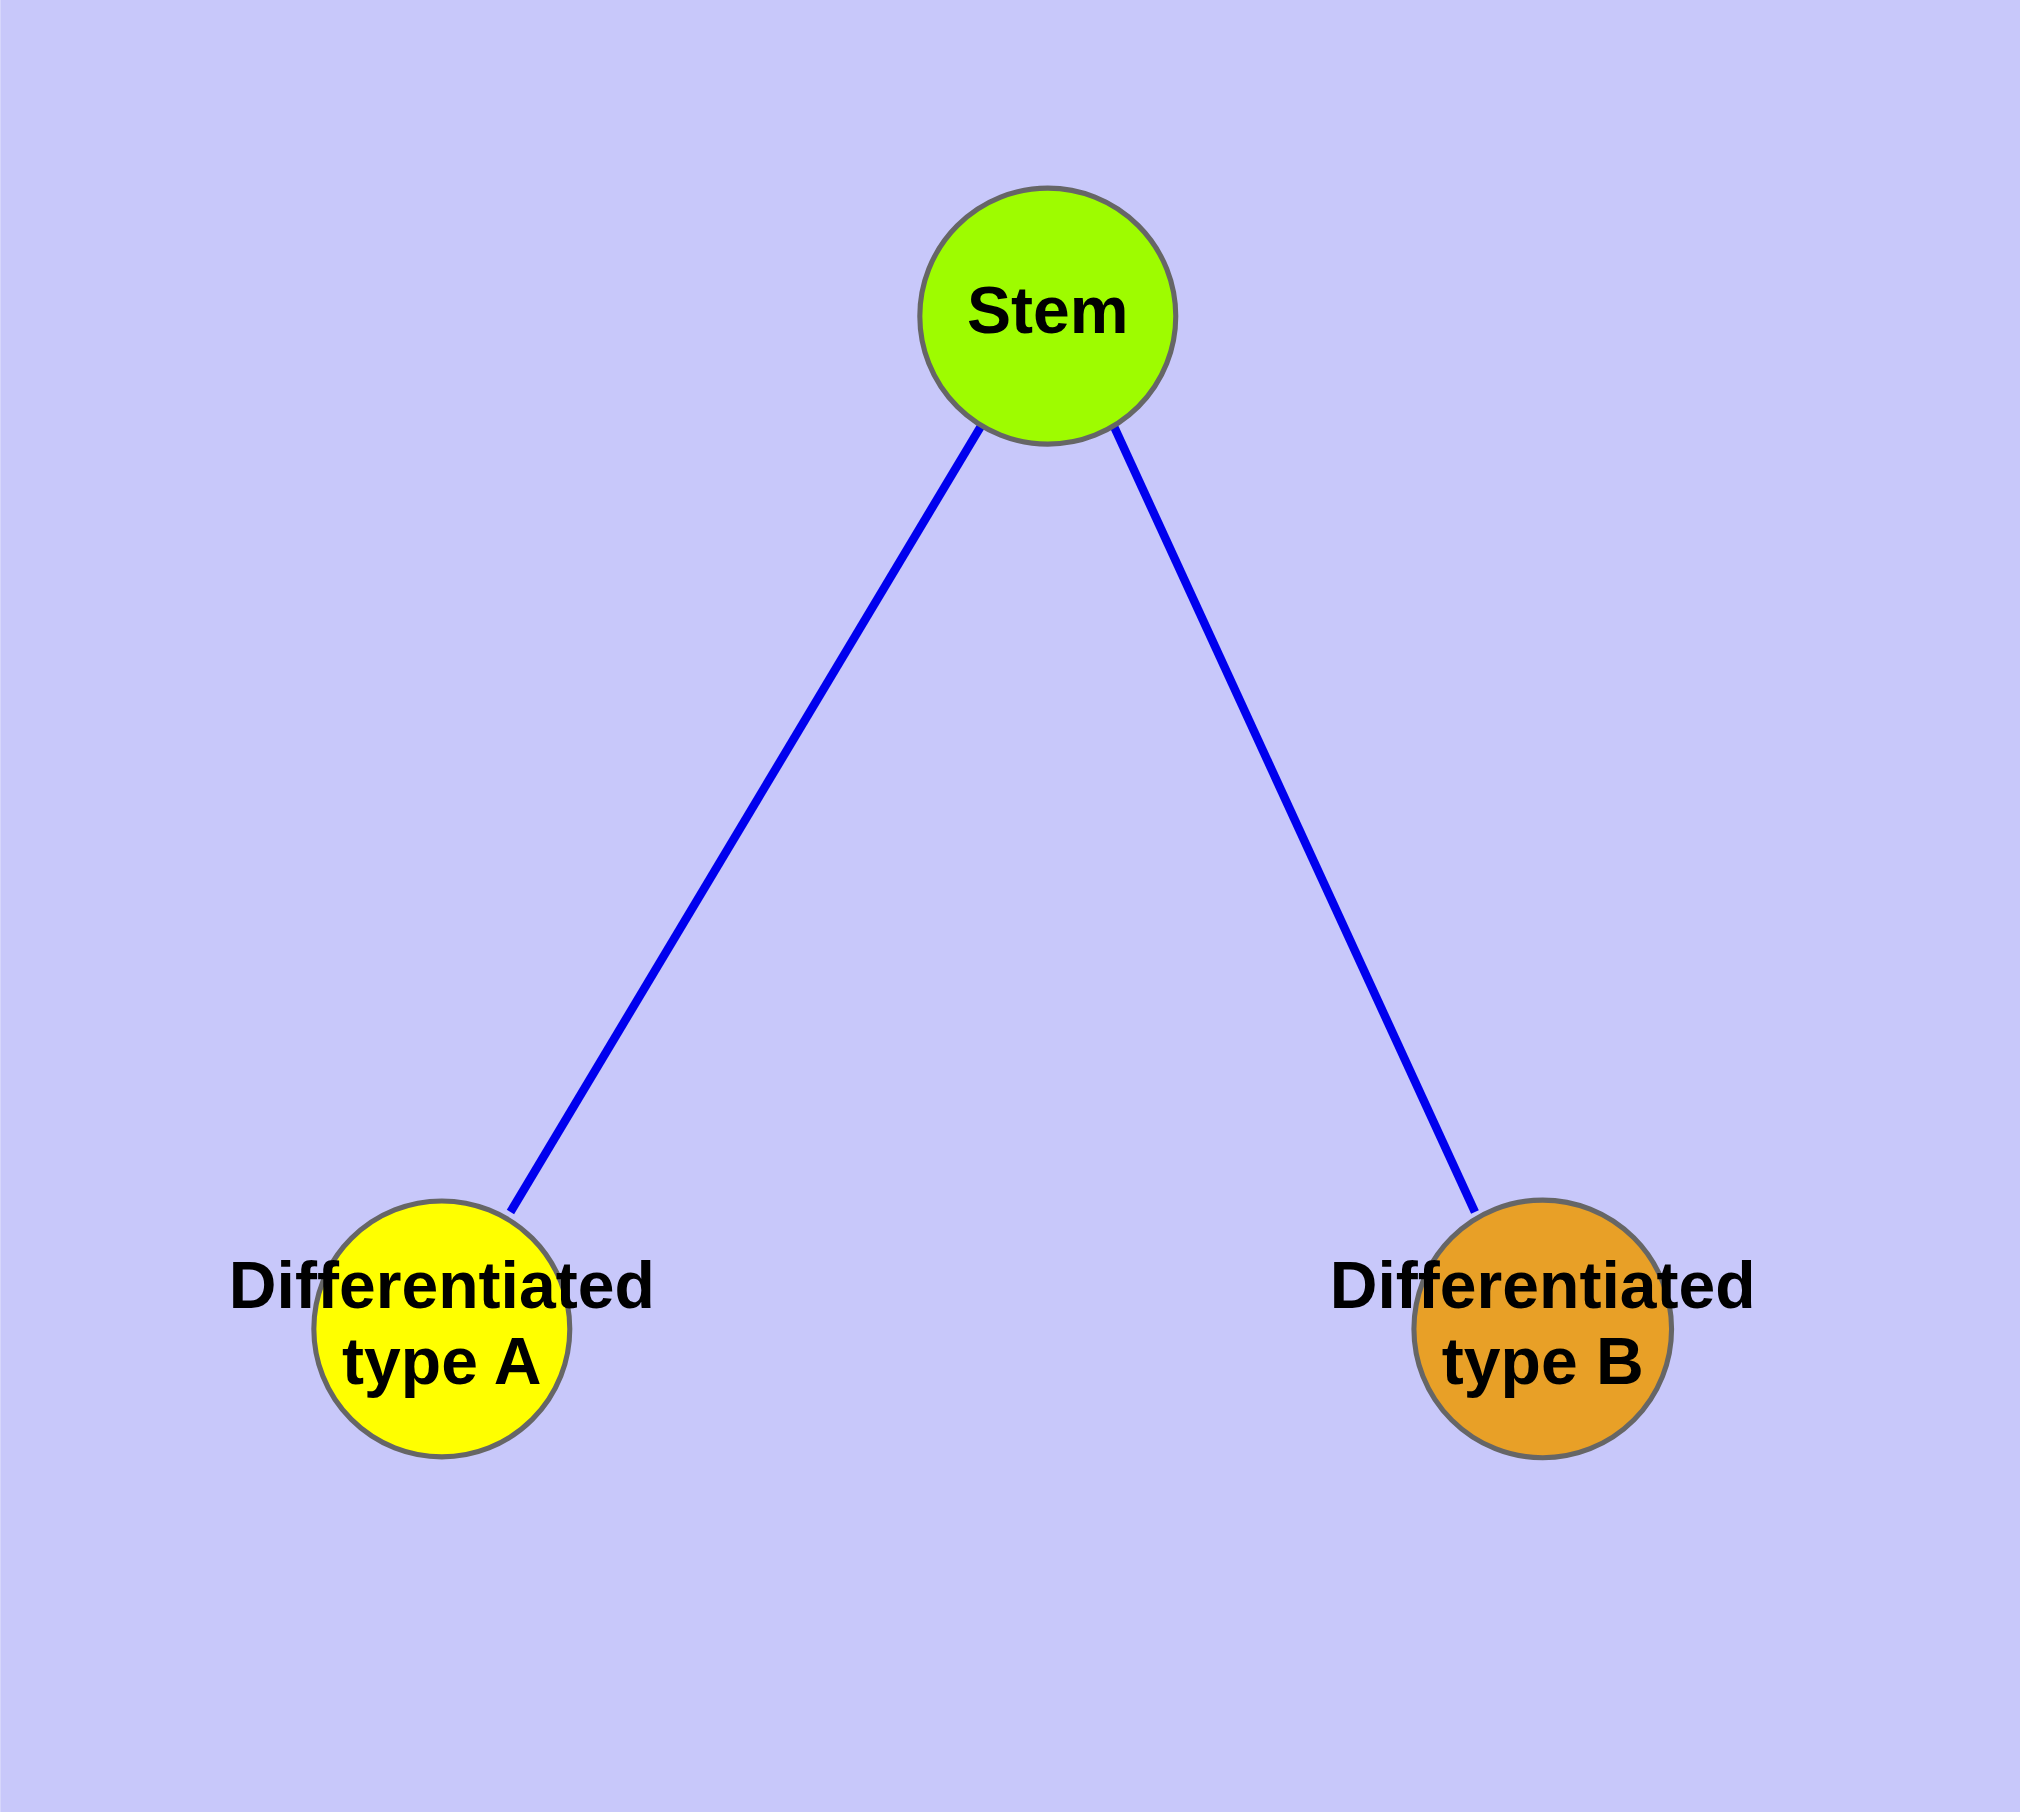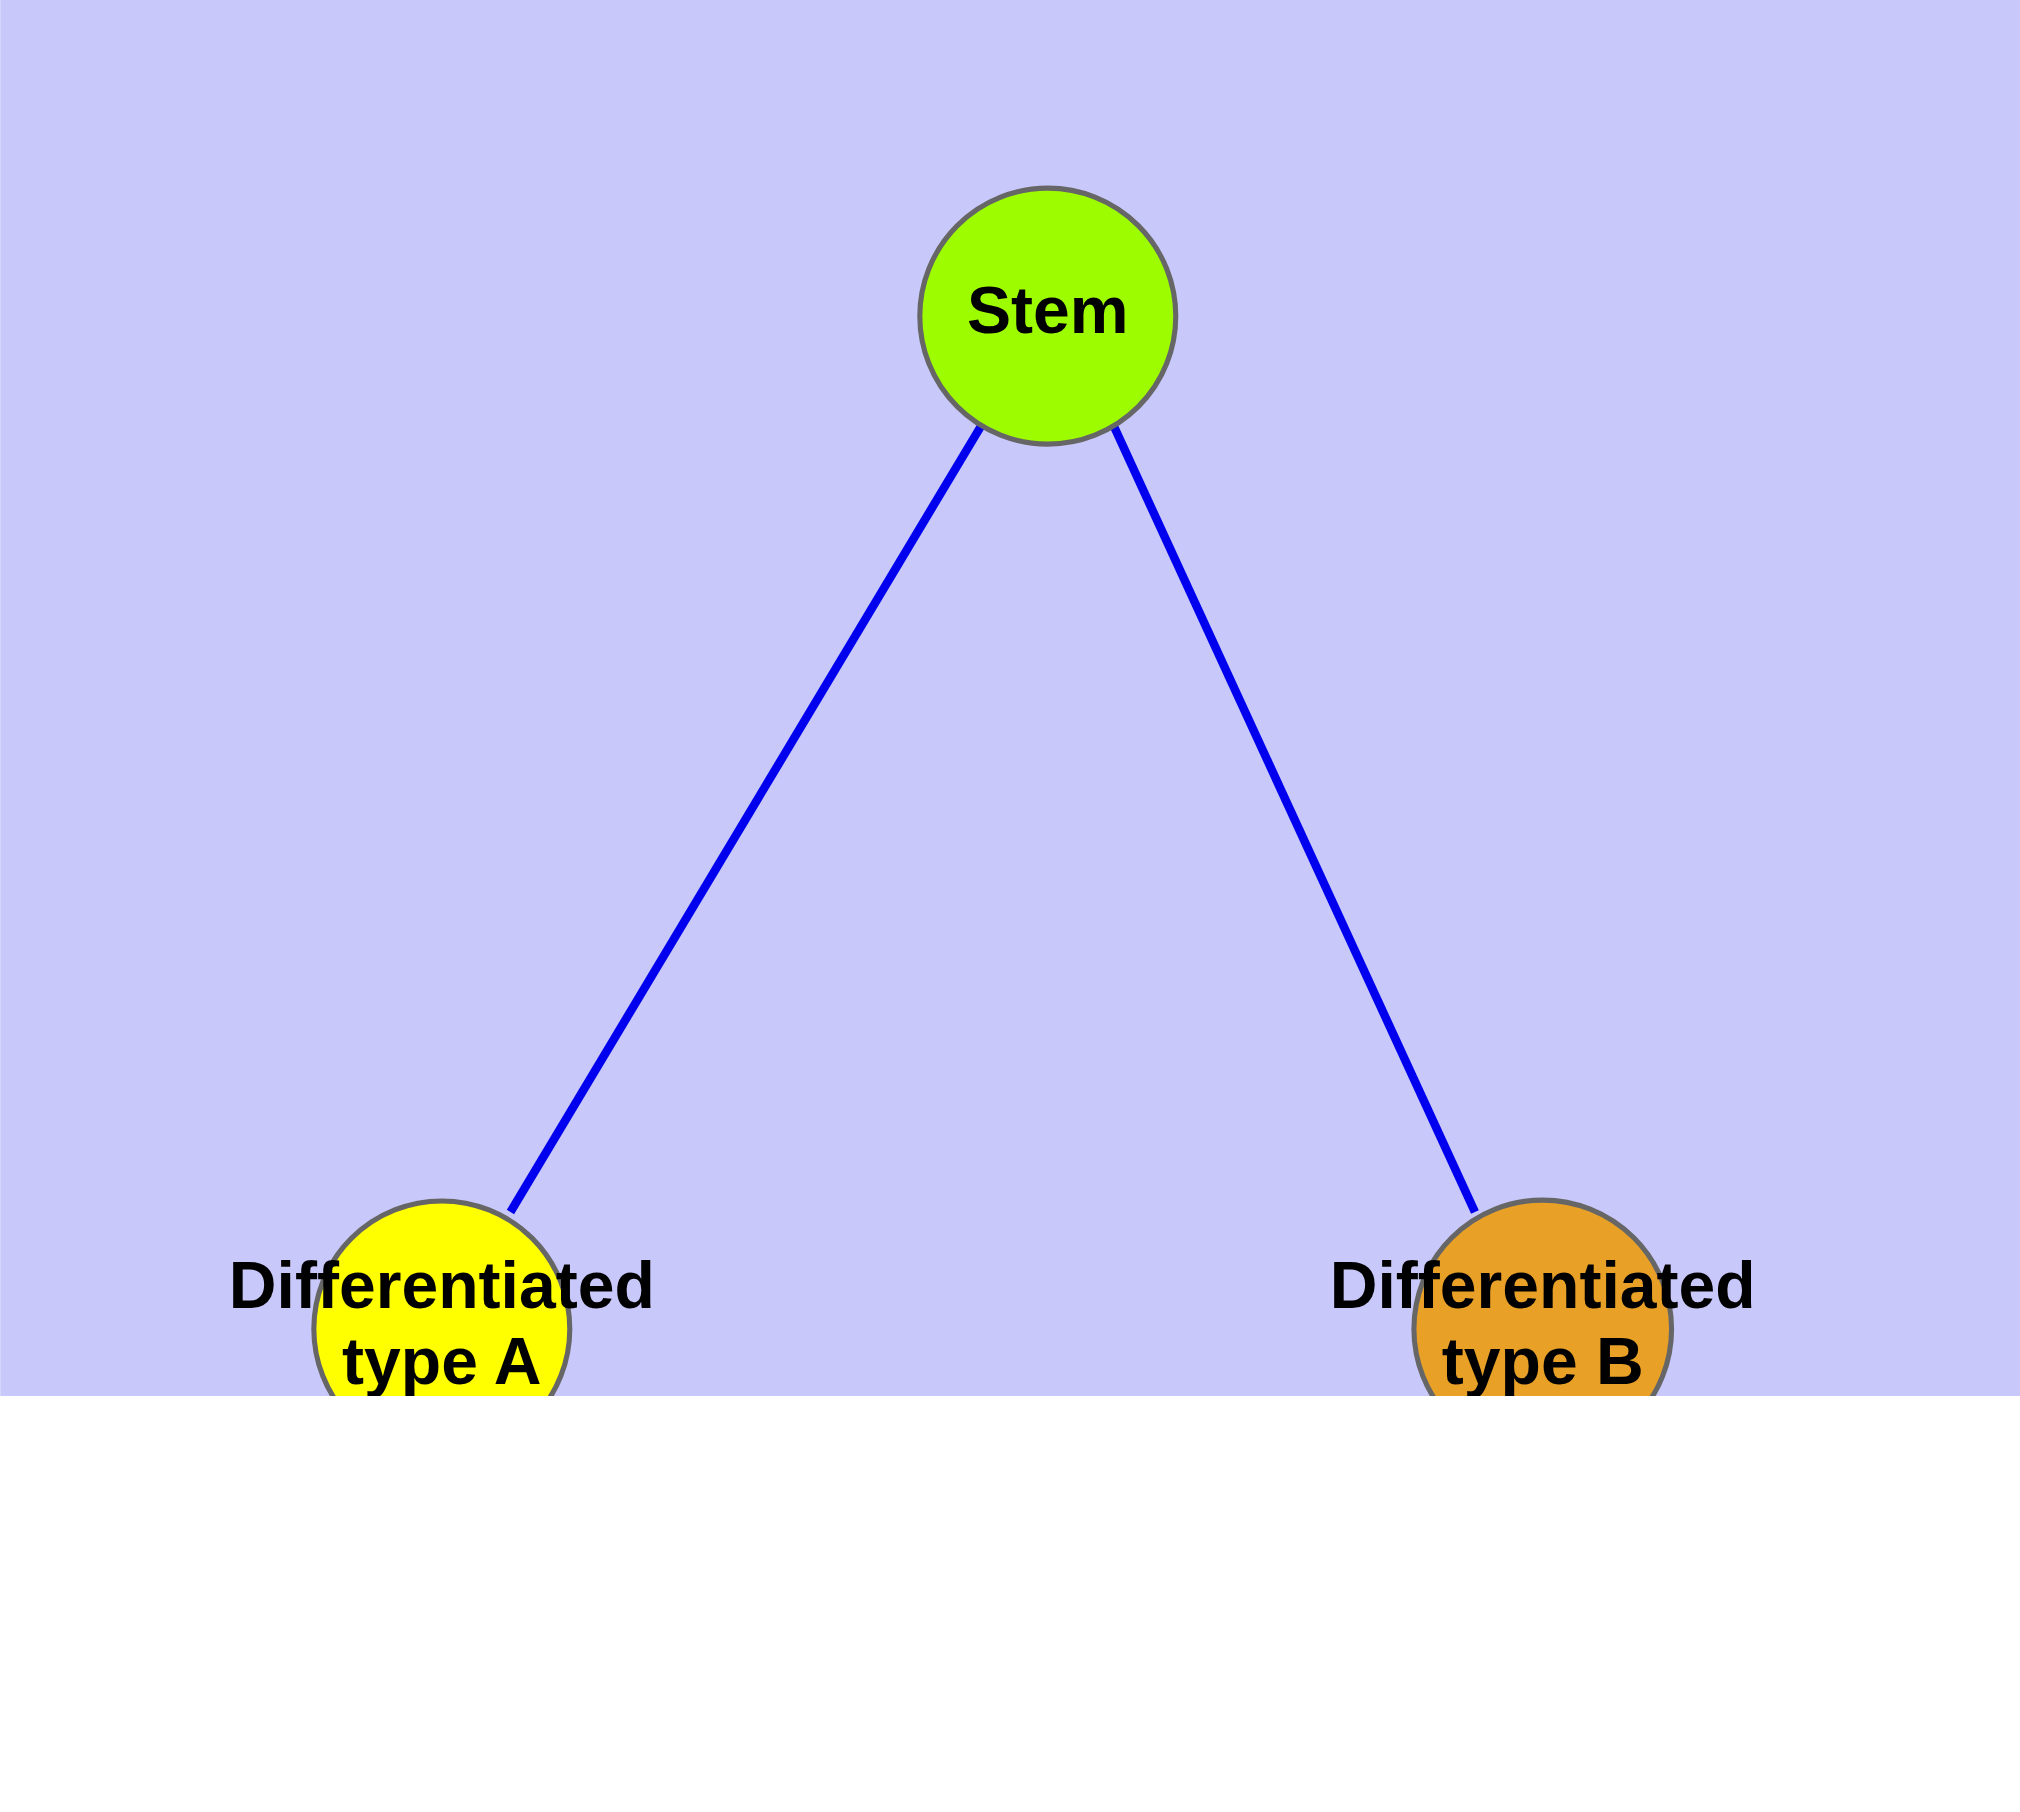--- a/index.html
+++ b/index.html
@@ -34,21 +34,21 @@
     font-weight: bold;
     fill: #000000;
     text-anchor: middle;
     dominant-baseline: middle;
     white-space: pre;
   }
 </style>
 </head>
 <body>
 
-<div id="canvas" style="width: 2021px; height: 1396px;">
+<div id="canvas" style="width: 2021px; height: 1812px;">
   <svg id="graph-svg" viewBox="0 0 2384 2138" width="2021" height="1812">
     <rect id="bg-rect" x="0" y="0" width="2384" height="2138" fill="#c8c8fa"></rect>
     <g id="edges-layer">
         <line x1="1157" y1="503" x2="602" y2="1430" stroke="#0000ee" stroke-width="10" class="edge-line"></line>
         <line x1="1314" y1="503" x2="1740" y2="1430" stroke="#0000ee" stroke-width="10" class="edge-line"></line>
       </g>
     <g id="nodes-layer">
         <g>
           <circle cx="1236" cy="373" r="151" fill="#9efc00" stroke="#666666" stroke-width="6" class="node-circle"></circle>
           <text x="1236" y="373" class="node-label" font-size="78" fill="#000000"><tspan x="1236" dy="0">Stem</tspan></text>

